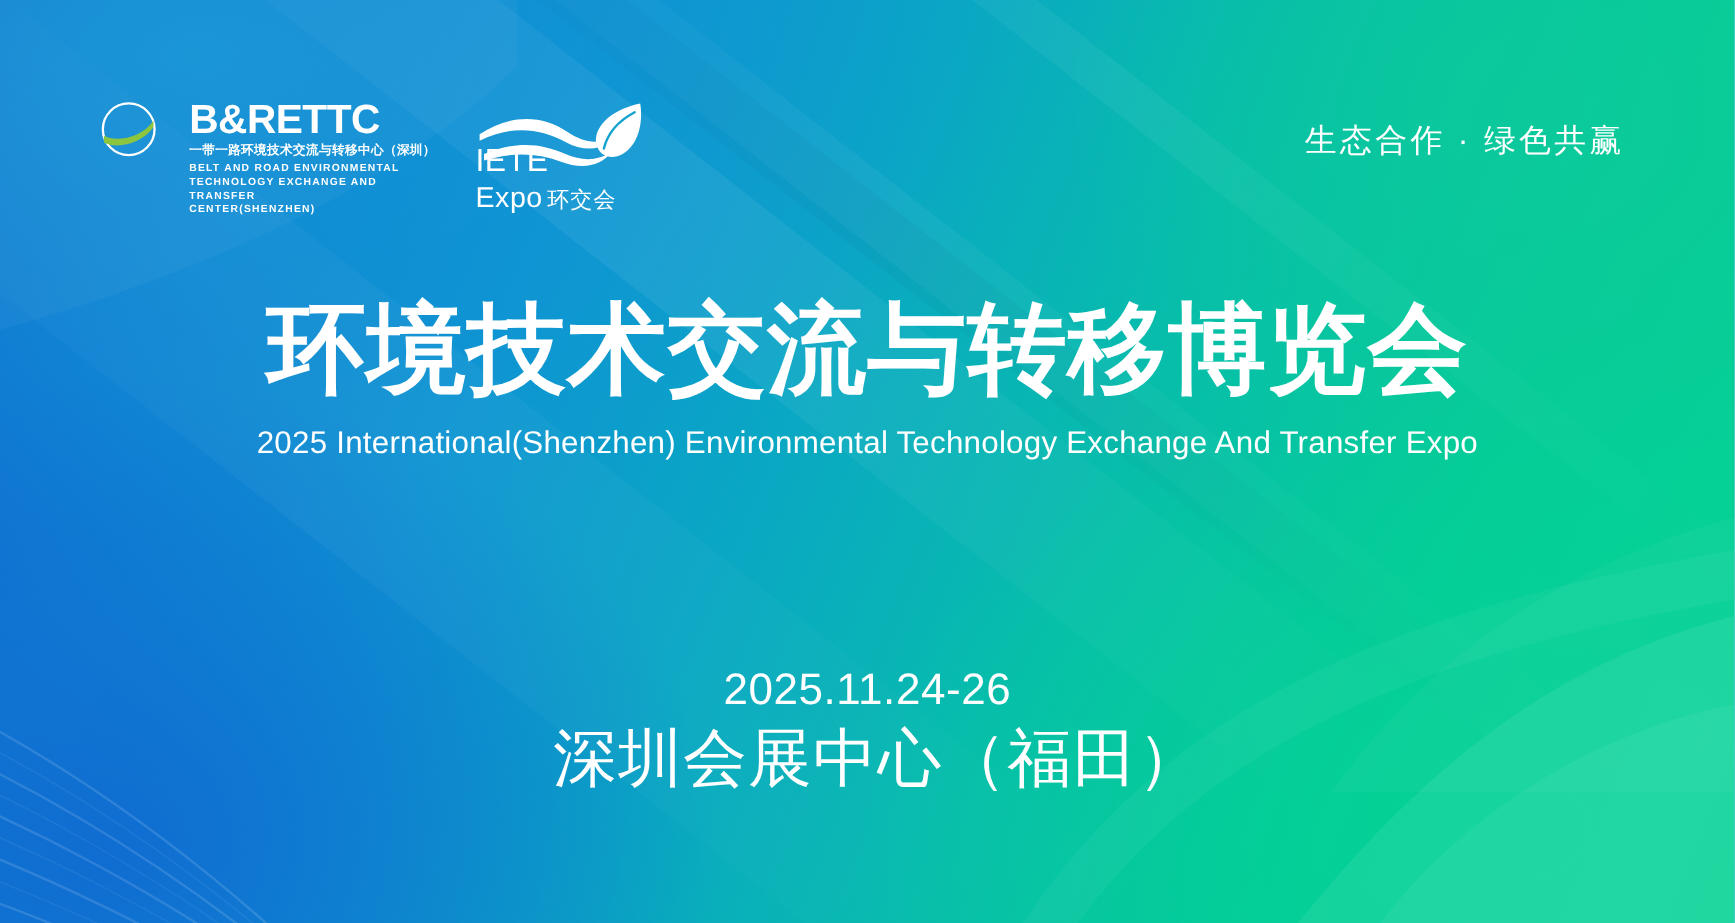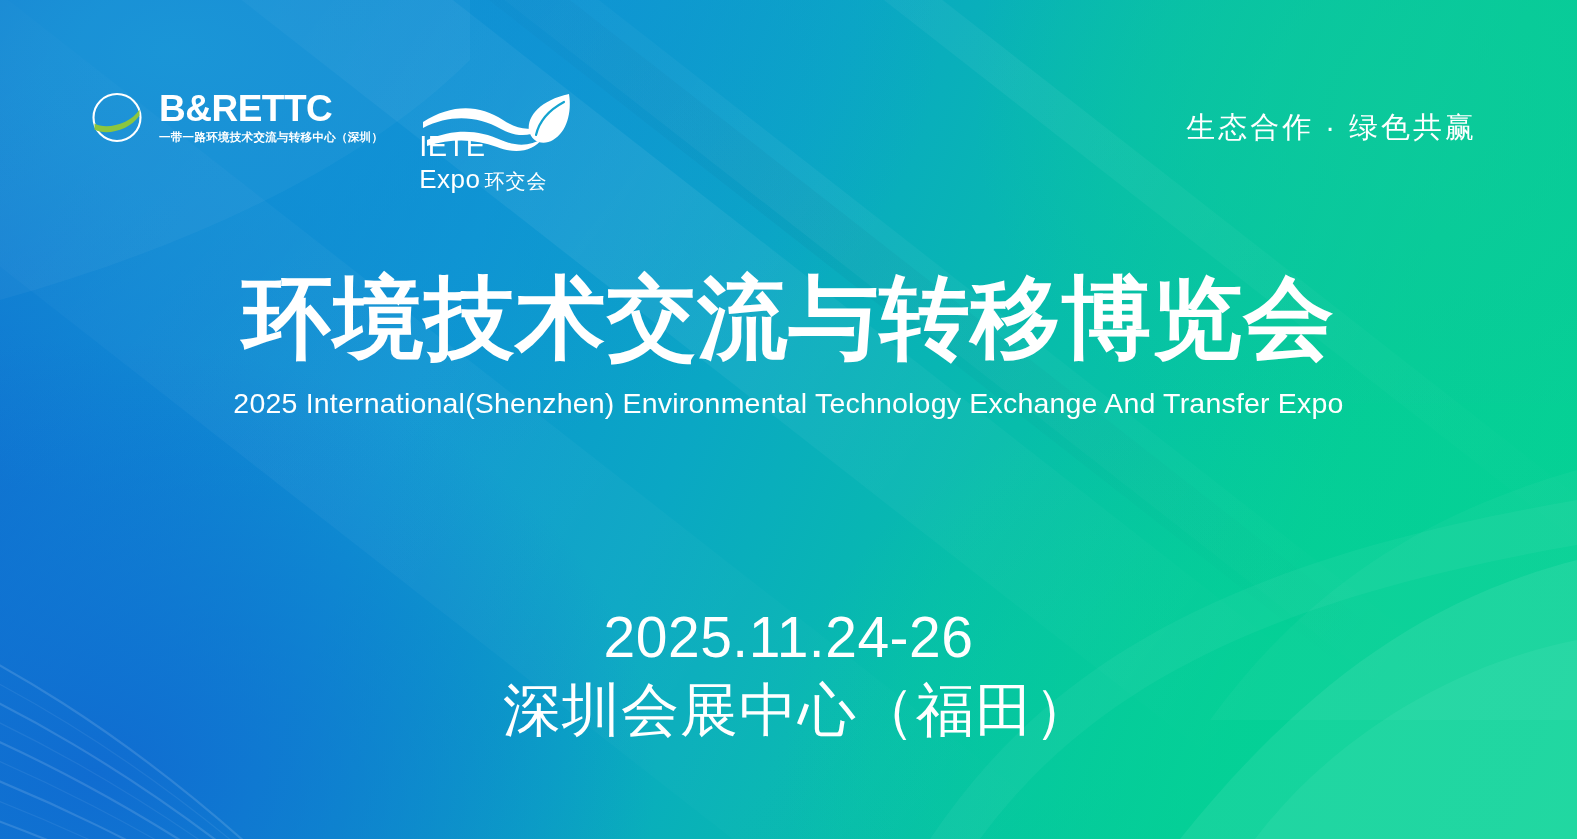--- a/index.html
+++ b/index.html
@@ -111,21 +111,21 @@
     left: 88px;
     top: 88px;
     display: flex;
     align-items: flex-start;
     gap: 34px;
   }
 
   .brettc {
     display: flex;
     align-items: flex-start;
-    gap: 9px;
+    gap: 22px;
     padding-top: 2px;
   }
   .brettc-mark { width: 62px; height: 54px; flex: none; margin-top: 1px; }
   .brettc-text { color: #ffffff; }
   .brettc-word {
     font-size: 37px;
     font-weight: bold;
     letter-spacing: -0.5px;
     line-height: 1;
     white-space: nowrap;
@@ -230,21 +230,21 @@
   
   .info-block {
     position: absolute;
     left: 0;
     right: 0;
     top: 604px;
     text-align: center;
     color: #ffffff;
   }
   .info-date {
-    font-size: 57px;
+    font-size: 40px;
     letter-spacing: .5px;
     line-height: 1.18;
     white-space: nowrap;
   }
   .info-venue {
     font-size: 58px;
     letter-spacing: 1px;
     line-height: 1.18;
     margin-top: 5px;
     white-space: nowrap;
@@ -308,20 +308,25 @@
   <div class="logos">
 
     <div class="brettc">
       <svg class="brettc-mark" viewBox="0 0 62 54">
         <circle cx="29" cy="26.5" r="23.5" fill="none" stroke="#ffffff" stroke-width="2.1"></circle>
         <path d="M6.5,32.5 C18,39 42,33.5 51.5,18.5 L51.5,24.5 C41.5,39.5 18,45 6.5,38.5 Z" fill="#8cc63f"></path>
       </svg>
       <div class="brettc-text">
         <div class="brettc-word">B&amp;RETTC</div>
         <div class="brettc-cn">一带一路环境技术交流与转移中心（深圳）</div>
+        <div class="brettc-en">
+          <div>BELT AND ROAD ENVIRONMENTAL</div>
+          <div>TECHNOLOGY EXCHANGE AND TRANSFER</div>
+          <div>CENTER(SHENZHEN)</div>
+        </div>
       </div>
     </div>
 
     <div class="iete">
       <svg class="iete-mark" viewBox="0 0 160 66">
 
         <path d="M6,34 C34,16 62,16 86,32 C104,44 120,44 134,30
                  C124,48 104,52 84,41 C60,28 34,26 6,40 Z" fill="#ffffff"></path>
 
         <path d="M10,52 C38,40 62,42 84,52 C100,59 114,58 126,50

